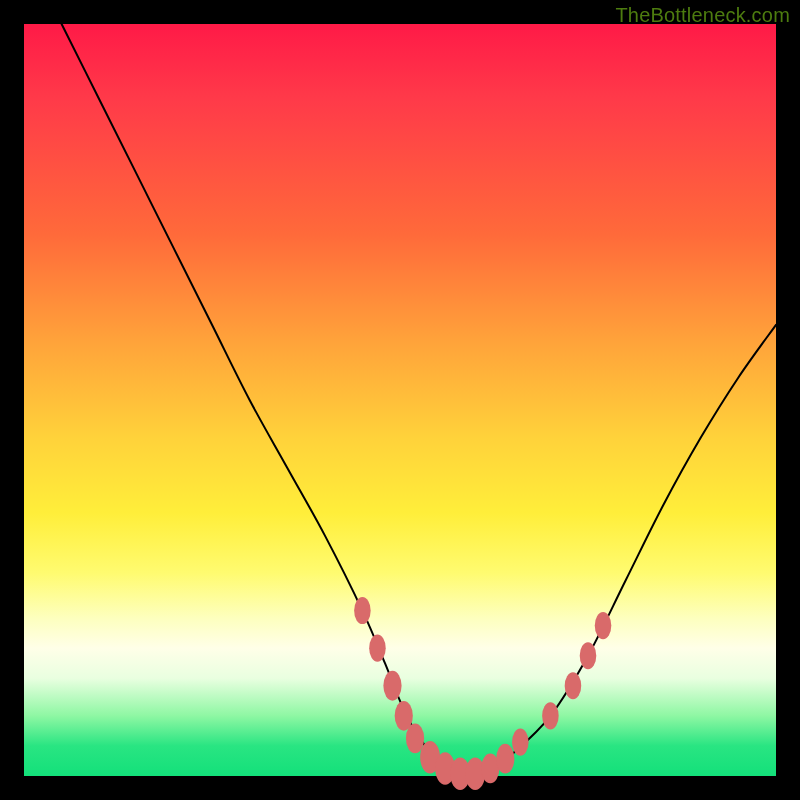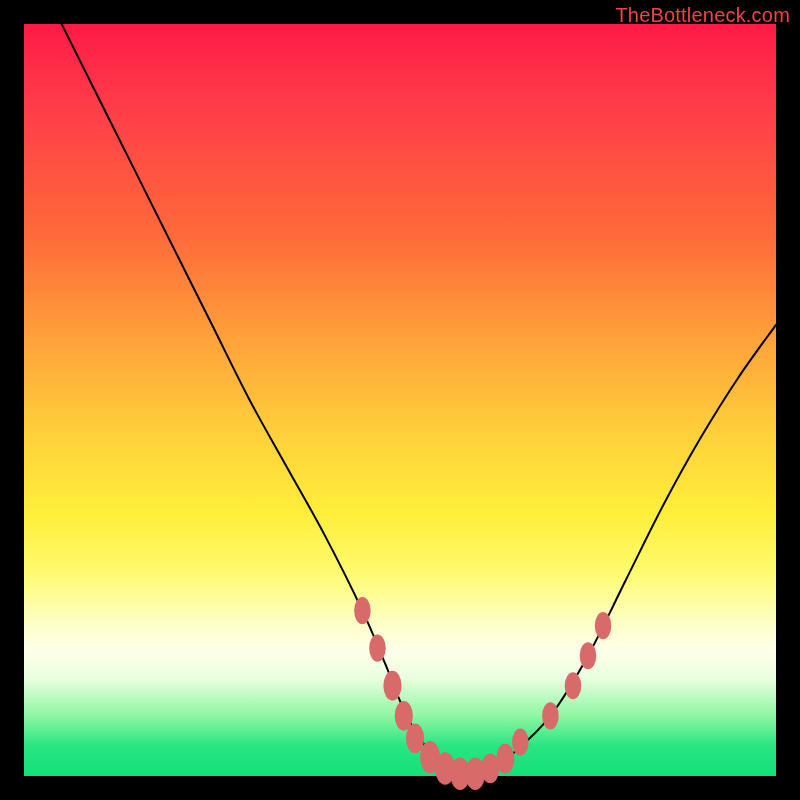--- a/index.html
+++ b/index.html
@@ -40,21 +40,21 @@
       #e9ffe0 87%,
       #8ef7a3 92%,
       #29e582 96%,
       #13e07a 100%
     );
   }
   .watermark {
     position: absolute;
     top: 4px;
     right: 10px;
-    color: #ef4444;
+    color: #4d7c0f;
     font-size: 20px;
     font-weight: 500;
     letter-spacing: 0.2px;
     user-select: none;
     margin-left: 44px;
   }
   svg.curve {
     position: absolute;
     left: 0;
     top: 0;

